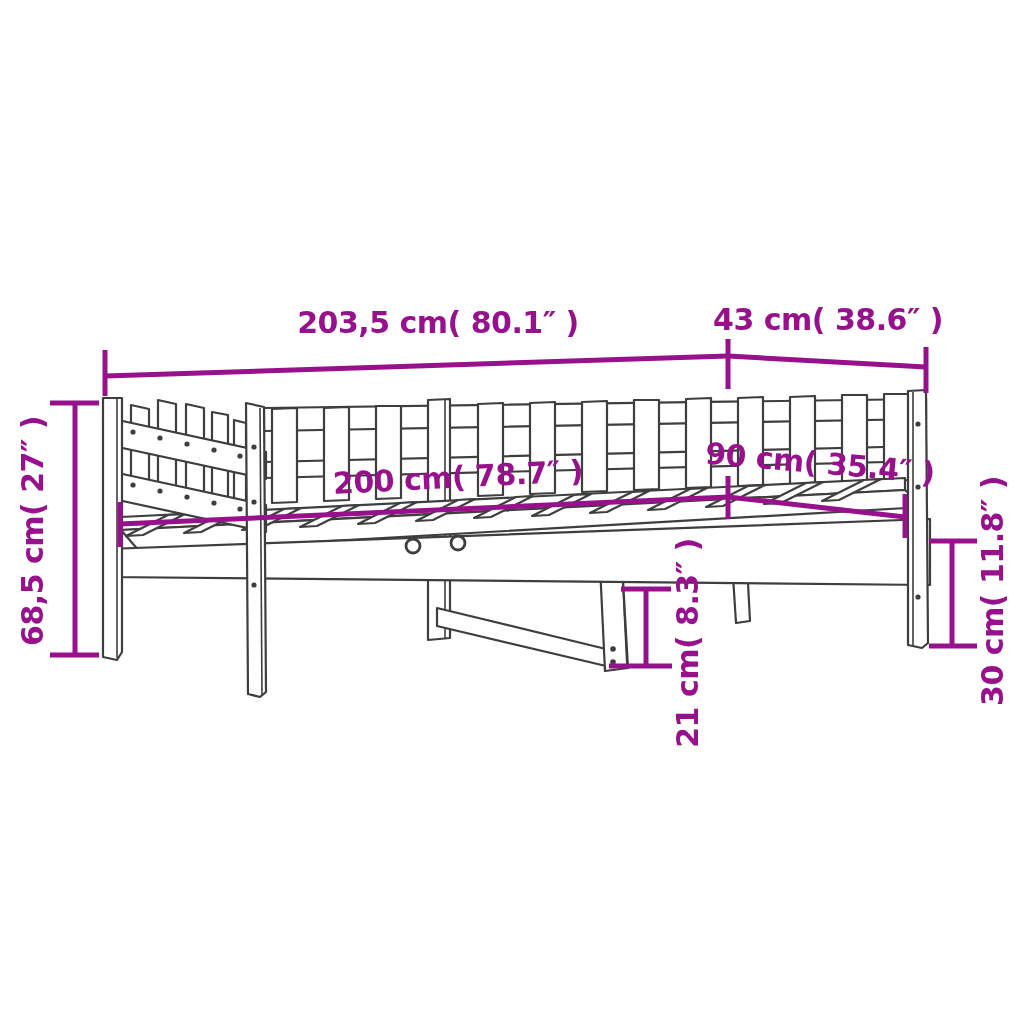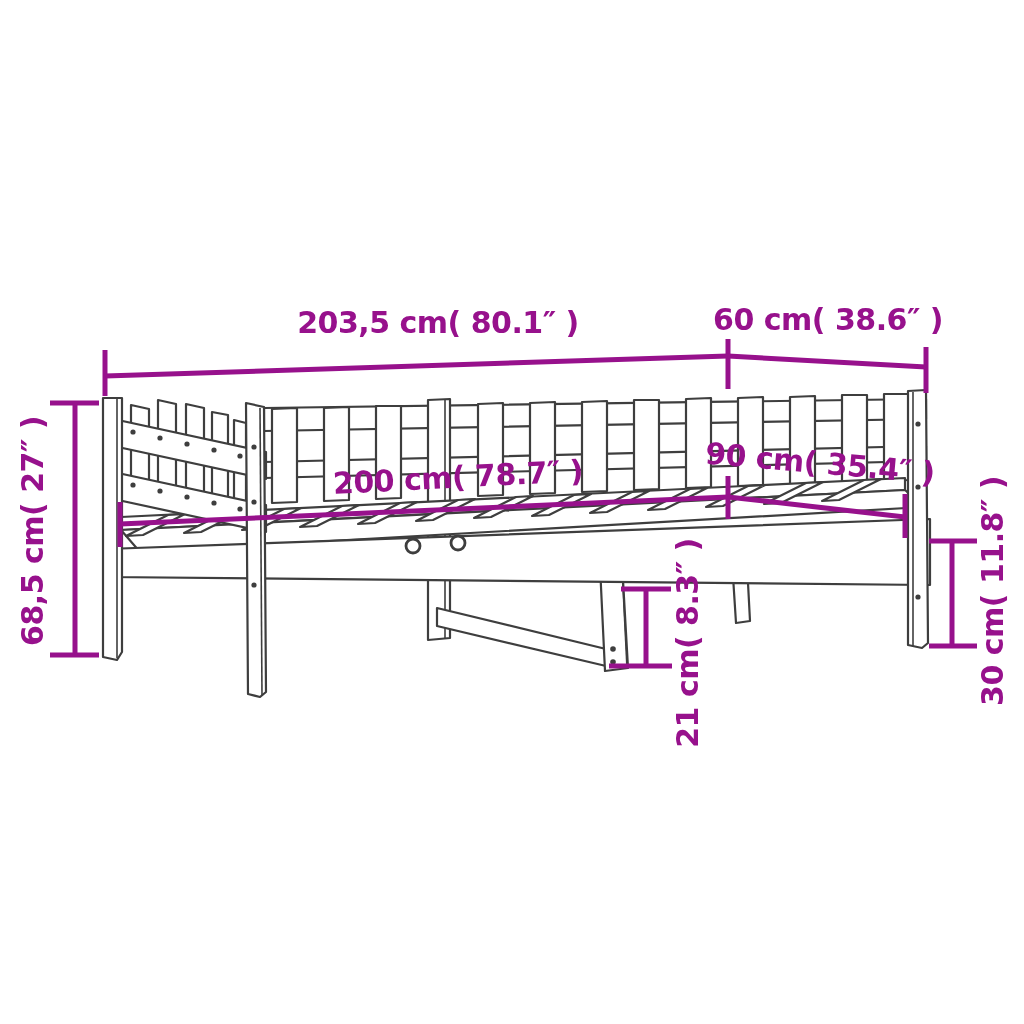--- a/index.html
+++ b/index.html
@@ -164,21 +164,21 @@
       <line x1="952" y1="541" x2="952" y2="646"></line>
 
       <line x1="621" y1="589" x2="671" y2="589"></line>
       <line x1="609" y1="666" x2="672" y2="666"></line>
       <line x1="646" y1="589" x2="646" y2="666"></line>
     </g>
   </svg>
 
   <div class="dim-label" style="left:438px;top:322px;">203,5 cm( 80.1″ )</div>
 
-  <div class="dim-label" style="left:828px;top:319px;">60 cm( 38.6″ )</div>
+  <div class="dim-label" style="left:828px;top:319px;">43 cm( 38.6″ )</div>
 
   <div class="dim-label rot-ccw" style="left:32px;top:531px;">68,5 cm( 27″ )</div>
 
   <div class="dim-label rot-m3" style="left:458px;top:477px;">200 cm( 78.7″ )</div>
 
   <div class="dim-label rot-p5" style="left:820px;top:463px;">90 cm( 35.4″ )</div>
 
   <div class="dim-label rot-ccw" style="left:992px;top:591px;">30 cm( 11.8″ )</div>
 
   <div class="dim-label rot-ccw" style="left:687px;top:643px;">21 cm( 8.3″ )</div>

